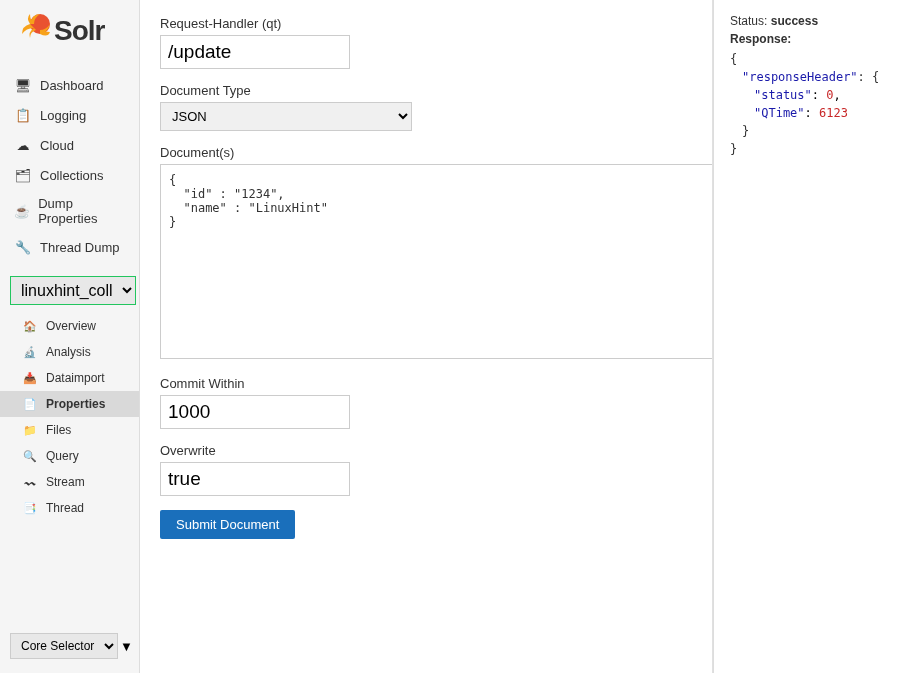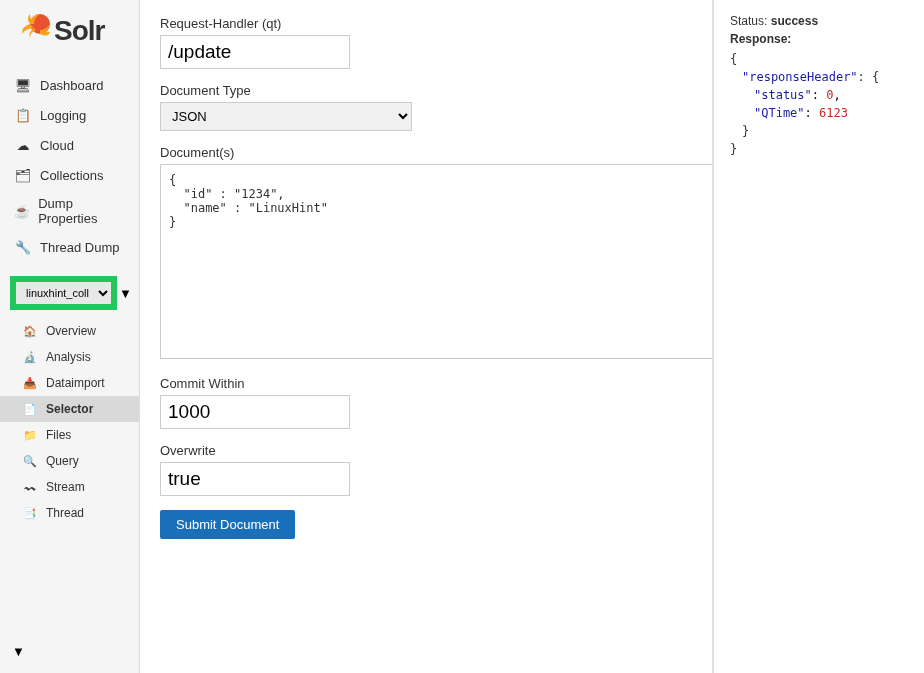--- a/index.html
+++ b/index.html
@@ -38,22 +38,22 @@
 
     .collection-selector {
       margin: 6px 10px;
       display: flex;
       align-items: center;
     }
     .collection-selector select {
       flex: 1;
       padding: 4px 6px;
       background: #e8e8e8;
-      border: 6px solid #22c55e;
-      font-size: 11px;
+      border: 1px solid #22c55e;
+      font-size: 16px;
       cursor: pointer;
     }
 
     .sub-nav {
       padding: 2px 0;
     }
     .sub-nav-item {
       display: flex;
       align-items: center;
       gap: 8px;
@@ -234,21 +234,21 @@
     <div class="sub-nav-item">
       <span class="sub-icon">🔬</span>
       <span>Analysis</span>
     </div>
     <div class="sub-nav-item">
       <span class="sub-icon">📥</span>
       <span>Dataimport</span>
     </div>
     <div class="sub-nav-item active">
       <span class="sub-icon">📄</span>
-      <span>Selector</span>
+      <span>Properties</span>
     </div>
     <div class="sub-nav-item">
       <span class="sub-icon">📁</span>
       <span>Files</span>
     </div>
     <div class="sub-nav-item">
       <span class="sub-icon">🔍</span>
       <span>Query</span>
     </div>
     <div class="sub-nav-item">
@@ -257,20 +257,21 @@
     </div>
     <div class="sub-nav-item">
       <span class="sub-icon">📑</span>
       <span>Thread</span>
     </div>
   </div>
 
   <div style="flex:1;"></div>
 
   <div class="core-selector" style="margin-bottom:14px;">
+    <select style="flex:1;padding:4px 6px;background:#e8e8e8;border:1px solid #ccc;font-size:12px;cursor:pointer;"><option>Core Selector</option></select>
     <span style="margin-left:2px; cursor:pointer;">▼</span>
   </div>
 </div>
 
 <div id="main">
 
   <div class="form-panel">
     
     <div class="form-group">
       <label class="form-label">Request-Handler (qt)</label>

